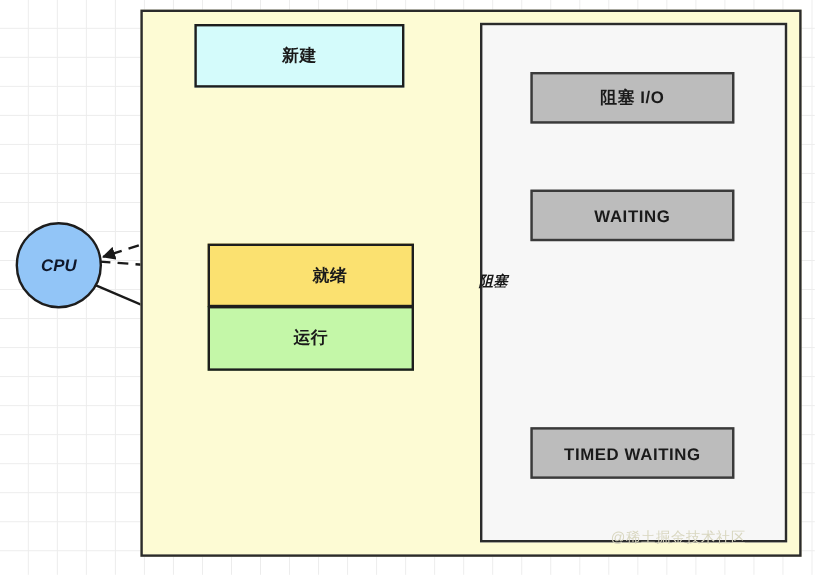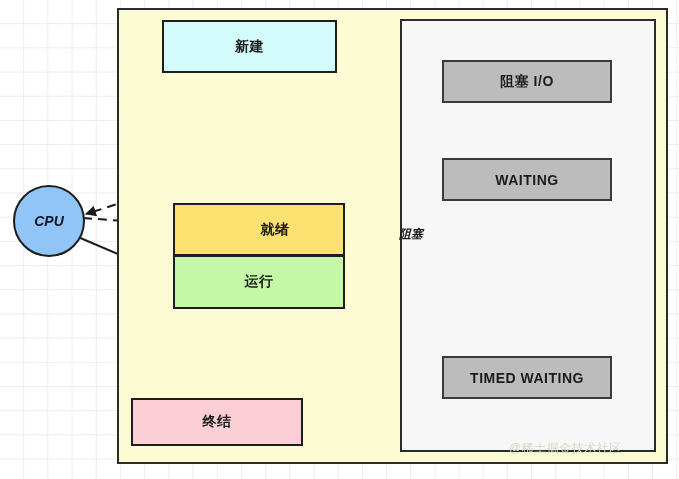--- a/index.html
+++ b/index.html
@@ -171,23 +171,20 @@
   </div>
 
   <div class="node box-ready">
     <span>就绪</span>
   </div>
 
   <div class="node box-running">
     <span>运行</span>
   </div>
 
-  <div class="node box-terminated">
-    <span>终结</span>
-  </div>
 
   <div class="node box-gray g1">
     <span>阻塞 I/O</span>
   </div>
   <div class="node box-gray g2">
     <span>WAITING</span>
   </div>
   <div class="node box-gray g4">
     <span>TIMED WAITING</span>
   </div>

